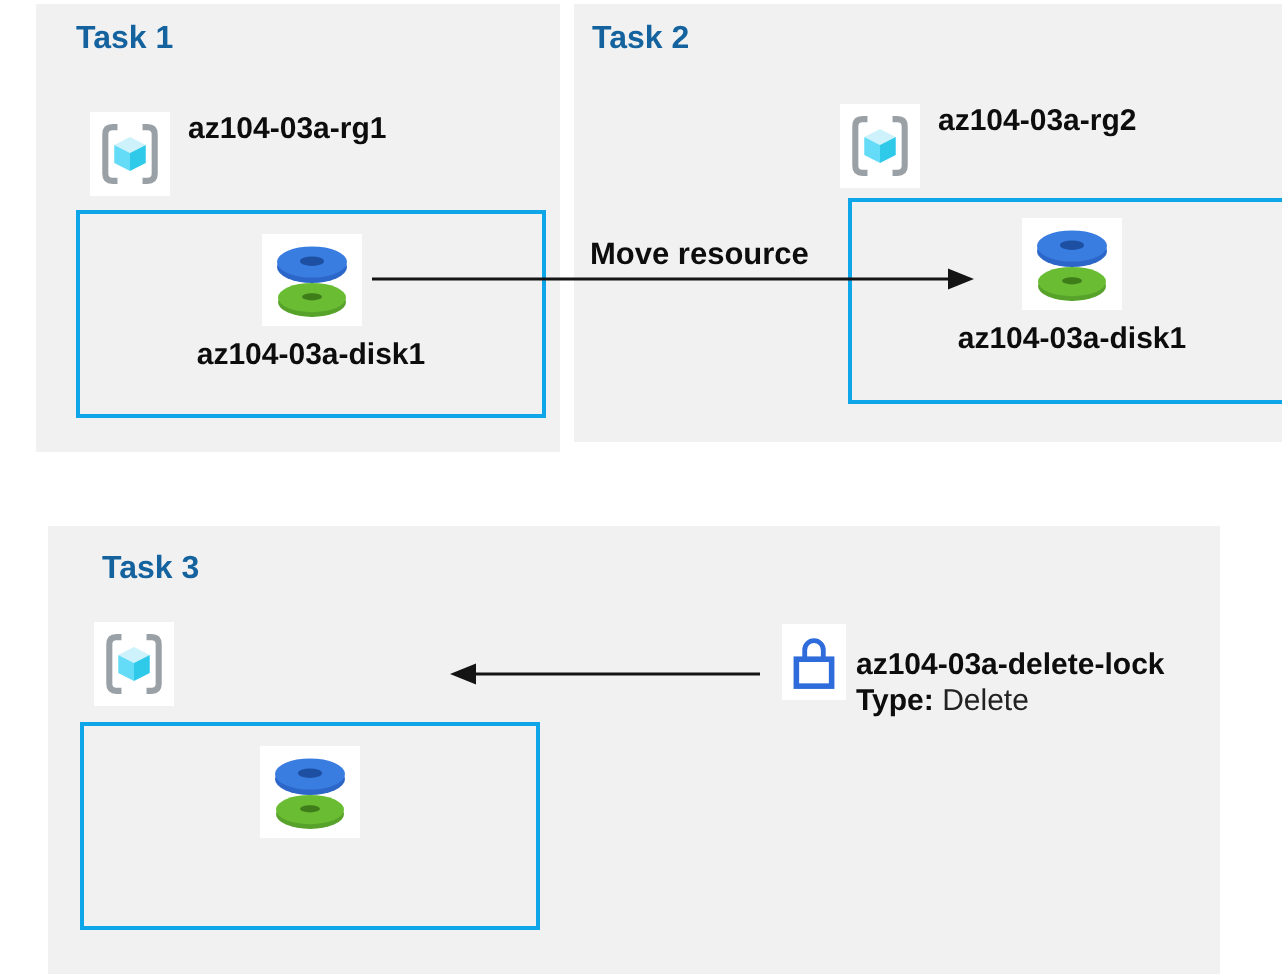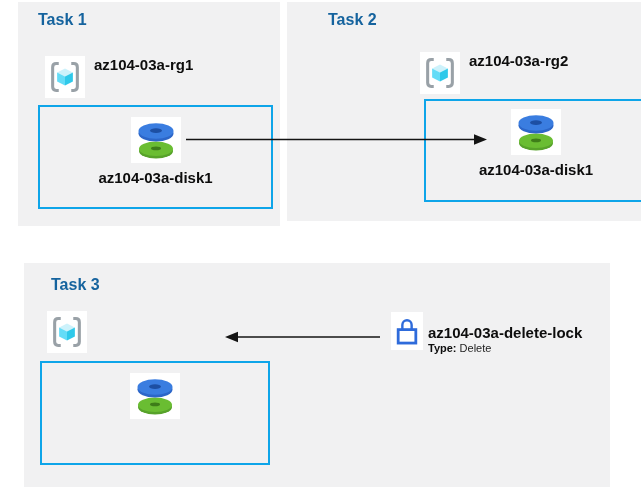--- a/index.html
+++ b/index.html
@@ -16,21 +16,21 @@
   .resource-box{
     position:absolute;border:2px solid #0ea5e9;box-sizing:border-box;
     display:flex;flex-direction:column;align-items:center;
   }
   .disk-icon-wrap{width:50px;height:46px;}
   .res-label{font-size:15px;font-weight:700;color:#0d0d0d;margin-top:6px;white-space:nowrap;}
   .arrow-layer{position:absolute;left:0;top:0;width:641px;height:487px;pointer-events:none;}
   .move-label{position:absolute;left:279px;top:119px;font-size:15.5px;font-weight:700;color:#0d0d0d;white-space:nowrap;}
   .lock-wrap{position:absolute;left:375px;top:312px;width:32px;height:38px;}
   .lock-name{position:absolute;left:412px;top:324px;font-size:15px;font-weight:700;color:#0d0d0d;white-space:nowrap;}
-  .lock-type{position:absolute;left:412px;top:342px;font-size:11px;color:#222222;white-space:nowrap;}
+  .lock-type{position:absolute;left:412px;top:342px;font-size:15px;color:#222222;white-space:nowrap;}
   .lock-type b{font-weight:700;color:#0d0d0d;}
   .defs-hidden{position:absolute;width:0;height:0;overflow:hidden;}
 </style>
 </head>
 <body>
 
 <svg class="defs-hidden" aria-hidden="true">
   <defs>
     <symbol id="sym-rg" viewBox="0 0 38 40">
       <path d="M12 5 H9.2 Q5.2 5 5.2 9 V31 Q5.2 35 9.2 35 H12" fill="none" stroke="#99a1a7" stroke-width="3.4"></path>
@@ -71,21 +71,21 @@
   </div>
   <div class="resource-box" style="left:22px;top:105px;width:235px;height:104px;padding-top:10px;">
     <span class="icon-wrap disk-icon-wrap">
       <svg width="44" height="40">
           <use href="#sym-disk"></use>
         </svg>
     </span>
     <span class="res-label">az104-03a-disk1</span>
   </div>
 
-  <div class="task-title" style="left:312px;top:11px;">Task 2</div>
+  <div class="task-title" style="left:280px;top:11px;">Task 2</div>
   <div class="rg-row" style="left:404px;top:52px;">
     <span class="icon-wrap rg-icon-wrap">
       <svg width="34" height="38">
           <use href="#sym-rg"></use>
         </svg>
     </span>
     <span class="rg-label">az104-03a-rg2</span>
   </div>
   <div class="resource-box" style="left:408px;top:99px;width:224px;height:103px;padding-top:8px;">
     <span class="icon-wrap disk-icon-wrap">
@@ -119,14 +119,15 @@
   </div>
   <div class="lock-name">az104-03a-delete-lock</div>
   <div class="lock-type"><b>Type:</b>&nbsp;<span>Delete</span></div>
 
   <svg class="arrow-layer">
     <line x1="170" y1="139.5" x2="460" y2="139.5" stroke="#141414" stroke-width="1.4"></line>
     <polygon points="471,139.5 458,134.2 458,144.8" fill="#141414"></polygon>
     <line x1="364" y1="337" x2="221" y2="337" stroke="#141414" stroke-width="1.4"></line>
     <polygon points="209,337 222,331.7 222,342.3" fill="#141414"></polygon>
   </svg>
+  <div class="move-label">Move resource</div>
 
 </div>
 
 </body></html>

